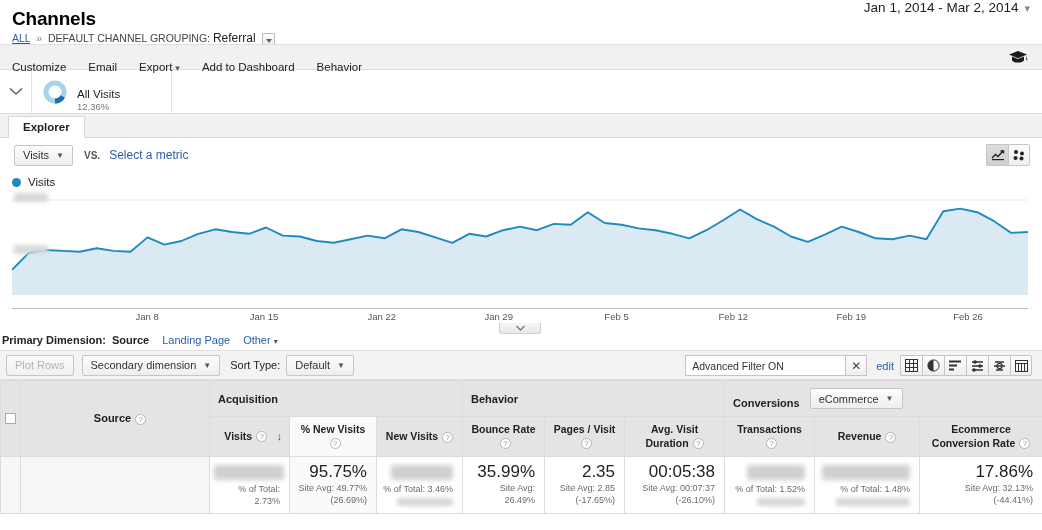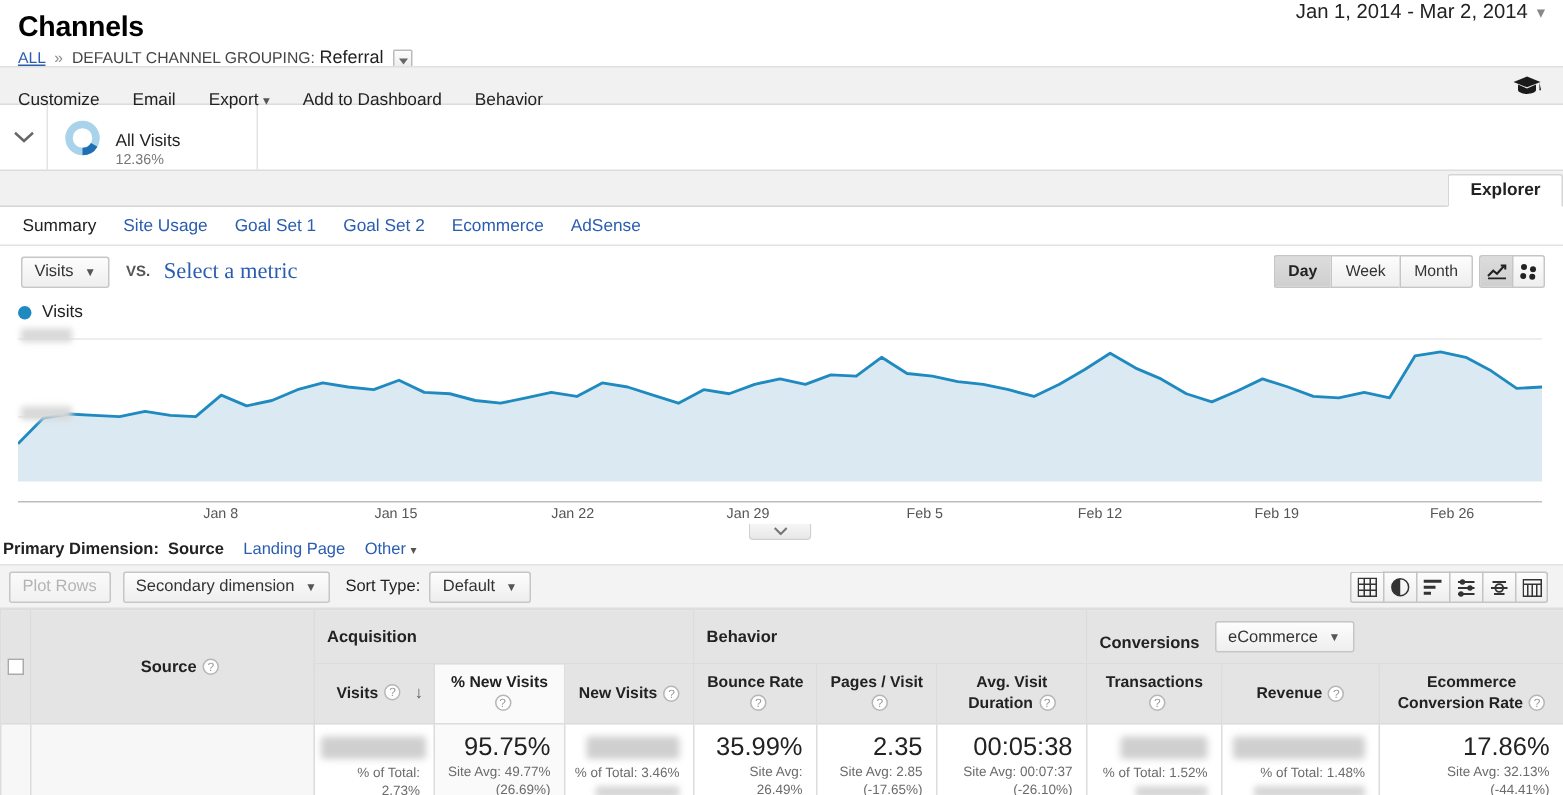--- a/index.html
+++ b/index.html
@@ -68,21 +68,21 @@
     border-right: 1px solid #e4e4e4; min-width: 140px; cursor: pointer;
   }
   .donut { width: 26px; height: 26px; margin-right: 9px; flex: none; }
   .seg-text { line-height: 1.25; margin-top: 17px; }
   .seg-name { font-size: 11.5px; color: #222; }
   .seg-pct { font-size: 9.5px; color: #777; }
 
   
   .tabstrip {
     height: 24px; background: #f1f1f1; border-bottom: 1px solid #d6d6d6;
-    display: flex; align-items: flex-end; padding-left: 8px; justify-content: flex-end;
+    display: flex; align-items: flex-end; padding-left: 8px;
   }
   .tab {
     font-size: 11.5px; font-weight: bold; color: #222; padding: 4px 14px 4px 14px;
     background: #fff; border: 1px solid #d6d6d6; border-bottom: 1px solid #fff;
     border-radius: 2px 2px 0 0; position: relative; top: 1px; cursor: pointer;
   }
   .subtabs {
     height: 26px; display: flex; align-items: center; padding-left: 6px;
     border-bottom: 1px solid #e2e2e2; background: #fff;
   }
@@ -92,21 +92,21 @@
   
   .chart-controls { height: 34px; display: flex; align-items: center; padding: 0 14px; position: relative; }
   .btn {
     display: inline-flex; align-items: center; justify-content: center;
     border: 1px solid #c6c6c6; background: linear-gradient(#fdfdfd,#eee);
     border-radius: 2px; font-size: 11px; color: #333; cursor: pointer;
     height: 21px; padding: 0 8px; white-space: nowrap;
   }
   .btn .caret { margin-left: 7px; font-size: 8px; color: #555; }
   .vs-label { font-size: 10px; color: #555; margin: 0 9px 0 11px; font-weight: bold; }
-  .metric-link { font-size: 15px; color: #2a5db0; cursor: pointer; font-family: Liberation Serif, serif; }
+  .metric-link { font-size: 12px; color: #2a5db0; cursor: pointer; }
   .gran-group { position: absolute; right: 60px; top: 6px; display: flex; }
   .gran-group .btn {
     border-radius: 0; border-right: none; padding: 0 9px; height: 22px; font-size: 10.5px;
   }
   .gran-group .btn:first-child { border-radius: 2px 0 0 2px; }
   .gran-group .btn:last-child { border-right: 1px solid #c6c6c6; border-radius: 0 2px 2px 0; }
   .gran-group .btn.active { background: linear-gradient(#dcdcdc,#cfcfcf); font-weight: bold; color: #222; }
   .type-group { position: absolute; right: 12px; top: 6px; display: flex; }
   .type-group .tbtn {
     width: 22px; height: 22px; border: 1px solid #c6c6c6;
@@ -244,42 +244,29 @@
       <div class="seg-text">
         <div class="seg-name">All Visits</div>
         <div class="seg-pct">12.36%</div>
       </div>
     </div>
   </div>
 
   <div class="tabstrip">
     <div class="tab">Explorer</div>
   </div>
-  <div class="subtabs">
-    <div class="subtab active">Summary</div>
-    <div class="subtab">Site Usage</div>
-    <div class="subtab">Goal Set 1</div>
-    <div class="subtab">Goal Set 2</div>
-    <div class="subtab">Ecommerce</div>
-    <div class="subtab">AdSense</div>
-  </div>
 
   <div class="chart-controls">
     <div class="btn">
       <span>Visits</span>
         <span class="caret">▼</span>
     </div>
     <span class="vs-label">VS.</span>
     <span class="metric-link">Select a metric</span>
 
-    <div class="gran-group">
-      <div class="btn active">Day</div>
-      <div class="btn">Week</div>
-      <div class="btn">Month</div>
-    </div>
 
     <div class="type-group">
       <div class="tbtn">
         <svg width="14" height="12" viewBox="0 0 14 12">
           <path d="M1 9 L4.5 5.5 L7 7.5 L12 2" stroke="#222" stroke-width="1.4" fill="none"></path>
           <path d="M9.5 2 L12.5 2 L12.5 4.6" stroke="#222" stroke-width="1.4" fill="none"></path>
           <path d="M1 10.6 L13 10.6" stroke="#222" stroke-width="1.2"></path>
         </svg>
       </div>
       <div class="tbtn">
@@ -337,20 +324,27 @@
     <div class="btn" style="margin-left:8px">
       <span>Secondary dimension</span>
         <span class="caret">▼</span>
     </div>
     <span class="sort-label">Sort Type:</span>
     <div class="btn">
       <span>Default</span>
         <span class="caret">▼</span>
     </div>
 
+    <div class="filterwrap">
+      <div class="filter-input">
+        <span>Advanced Filter ON</span>
+      </div>
+      <div class="filter-x">✕</div>
+      <span class="edit-link">edit</span>
+    </div>
 
     <div class="viewicons">
       <div class="vbtn">
         <svg width="13" height="13" viewBox="0 0 13 13">
             <rect x="0.5" y="0.5" width="12" height="12" fill="none" stroke="#333"></rect>
             <line x1="0.5" y1="4.5" x2="12.5" y2="4.5" stroke="#333"></line>
             <line x1="0.5" y1="8.5" x2="12.5" y2="8.5" stroke="#333"></line>
             <line x1="4.5" y1="0.5" x2="4.5" y2="12.5" stroke="#333"></line>
             <line x1="8.5" y1="0.5" x2="8.5" y2="12.5" stroke="#333"></line>
           </svg>

